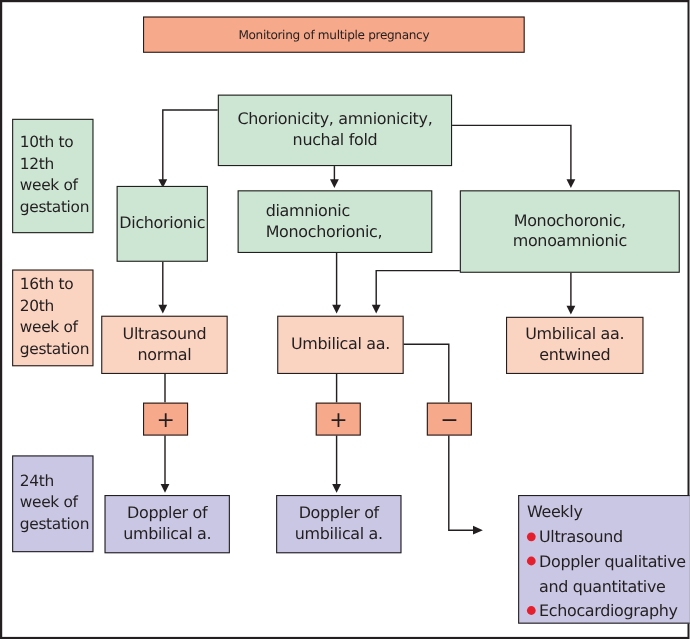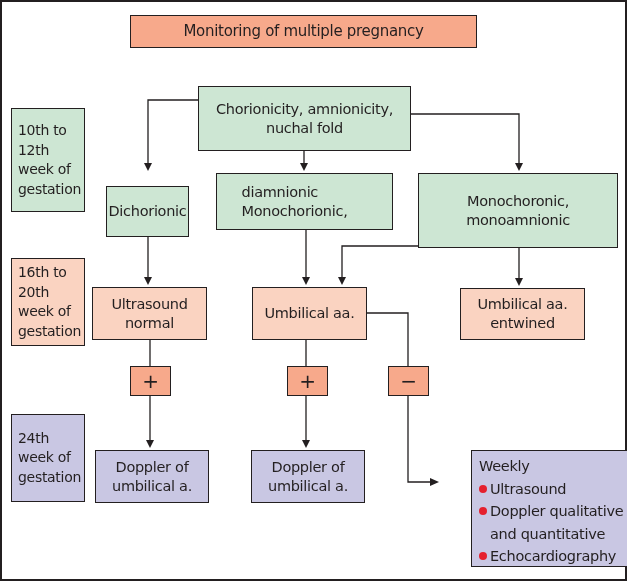--- a/index.html
+++ b/index.html
@@ -60,33 +60,33 @@
 
   <line x1="306" y1="339" x2="306" y2="366"></line>
   <line x1="306" y1="395" x2="306" y2="442"></line>
   <polygon points="302,440 310,440 306,448"></polygon>
 
   <polyline points="366,313 408,313 408,366"></polyline>
   <polyline points="408,395 408,482 432,482"></polyline>
   <polygon points="430,478 430,486 439,482"></polygon>
 </svg>
 
-<div class="box salmon" style="left:130px; top:15px; width:347px; height:33px; font-size:15px;">
+<div class="box salmon" style="left:130px; top:15px; width:347px; height:33px; font-size:11px;">
   <span>Monitoring of multiple pregnancy</span>
 </div>
 
 <div class="box green stage" style="left:11px; top:108px; width:74px; height:104px;">
   <div>
     <div>10th to</div>
     <div>12th</div>
     <div>week of</div>
     <div>gestation</div>
   </div>
 </div>
-<div class="box peach stage" style="left:11px; top:258px; width:74px; height:88px;">
+<div class="box peach stage" style="left:11px; top:245px; width:74px; height:88px;">
   <div>
     <div>16th to</div>
     <div>20th</div>
     <div>week of</div>
     <div>gestation</div>
   </div>
 </div>
 <div class="box lav stage" style="left:11px; top:414px; width:74px; height:88px;">
   <div>
     <div>24th</div>
@@ -95,21 +95,21 @@
   </div>
 </div>
 
 <div class="box green" style="left:198px; top:86px; width:213px; height:65px;">
   <div>
     <div>Chorionicity, amnionicity,</div>
     <div>nuchal fold</div>
   </div>
 </div>
 
-<div class="box green" style="left:106px; top:186px; width:83px; height:51px;">
+<div class="box green" style="left:106px; top:169px; width:83px; height:69px;">
   <div>Dichorionic</div>
 </div>
 <div class="box green" style="left:216px; top:173px; width:177px; height:57px;">
   <div style="text-align:left; margin-left:-20px;">
     <div>diamnionic</div>
     <div>Monochorionic,</div>
   </div>
 </div>
 <div class="box green" style="left:418px; top:173px; width:200px; height:75px;">
   <div>

